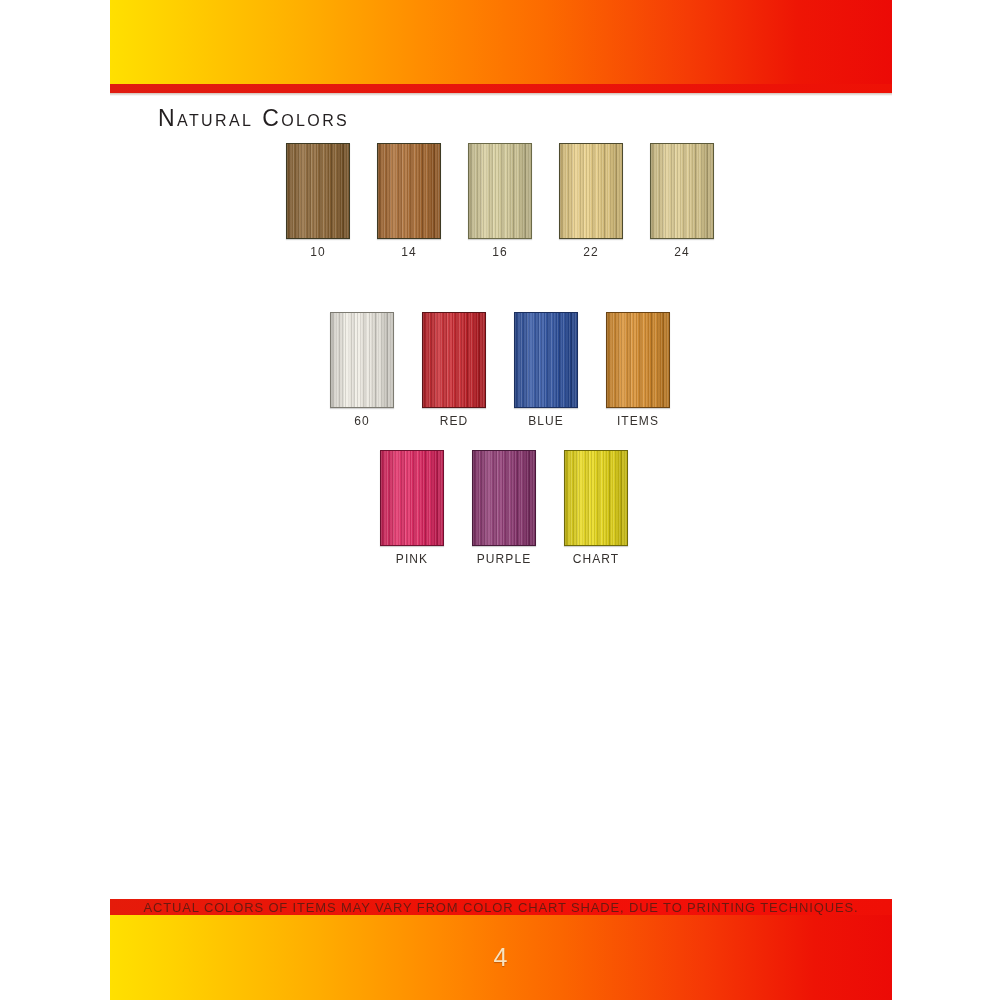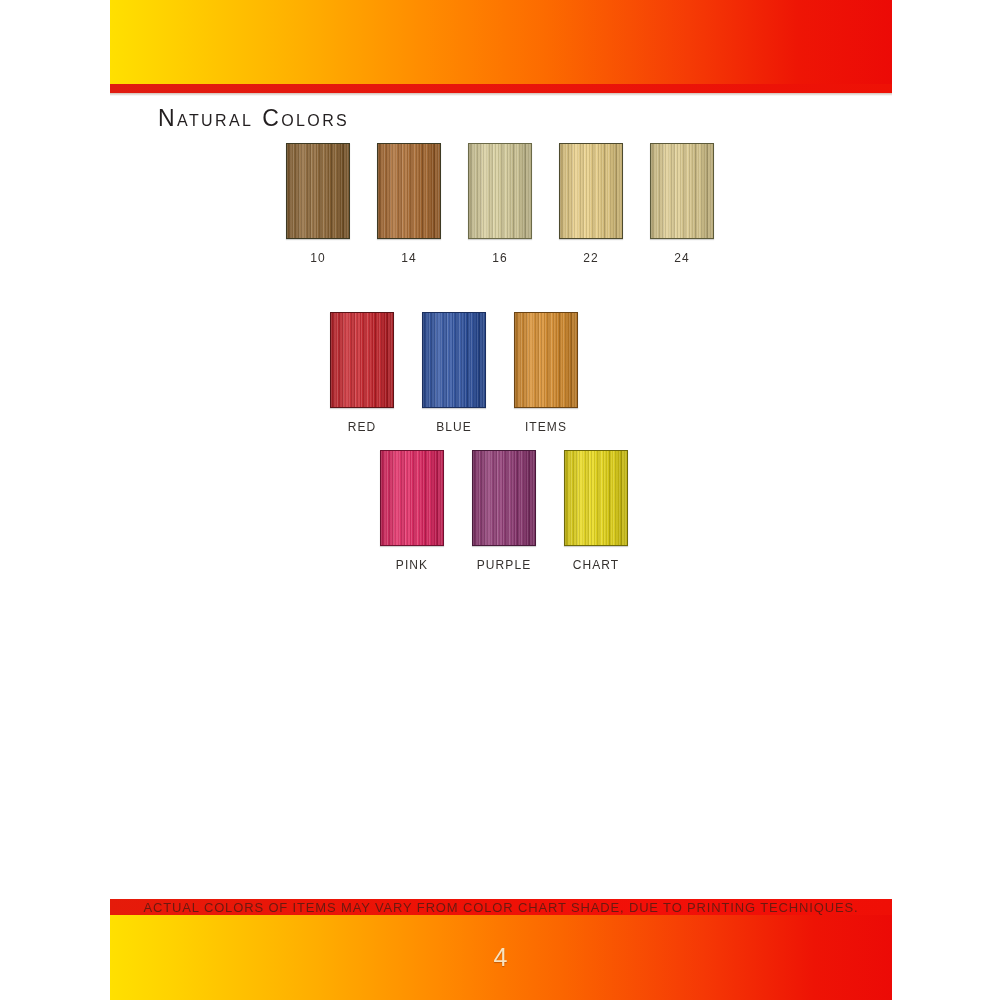--- a/index.html
+++ b/index.html
@@ -111,21 +111,21 @@
     position: absolute;
     left: 0; top: 0; right: 0; bottom: 0;
     background: linear-gradient(to right,
       rgba(0,0,0,0.14) 0%,
       rgba(255,255,255,0.10) 22%,
       rgba(255,255,255,0.05) 50%,
       rgba(0,0,0,0.06) 78%,
       rgba(0,0,0,0.16) 100%);
   }
   .swatch-label {
-    margin-top: 12px;
+    margin-top: 6px;
     font-family: "Liberation Sans", sans-serif;
     font-size: 12px;
     letter-spacing: 1.1px;
     color: #35312e;
     text-align: center;
     white-space: nowrap;
   }
 
   
   #row-natural { left: 286px; top: 143px; gap: 27px; }
@@ -226,20 +226,27 @@
         <div class="sheen"></div>
       </div>
       <div class="swatch-label">24</div>
     </div>
 
   </div>
 
 
   <div class="swatch-row" id="row-neon-1">
 
+    <div class="swatch-cell">
+      <div class="swatch" id="sw-a0" style="background-color: rgb(239, 236, 227); border-color: rgb(125, 123, 114);">
+        <div class="strands"></div>
+        <div class="sheen"></div>
+      </div>
+      <div class="swatch-label">60</div>
+    </div>
 
     <div class="swatch-cell">
       <div class="swatch" id="sw-a1" style="background-color: rgb(200, 32, 40); border-color: rgb(90, 20, 24);">
         <div class="strands"></div>
         <div class="sheen"></div>
       </div>
       <div class="swatch-label">RED</div>
     </div>
 
     <div class="swatch-cell">

